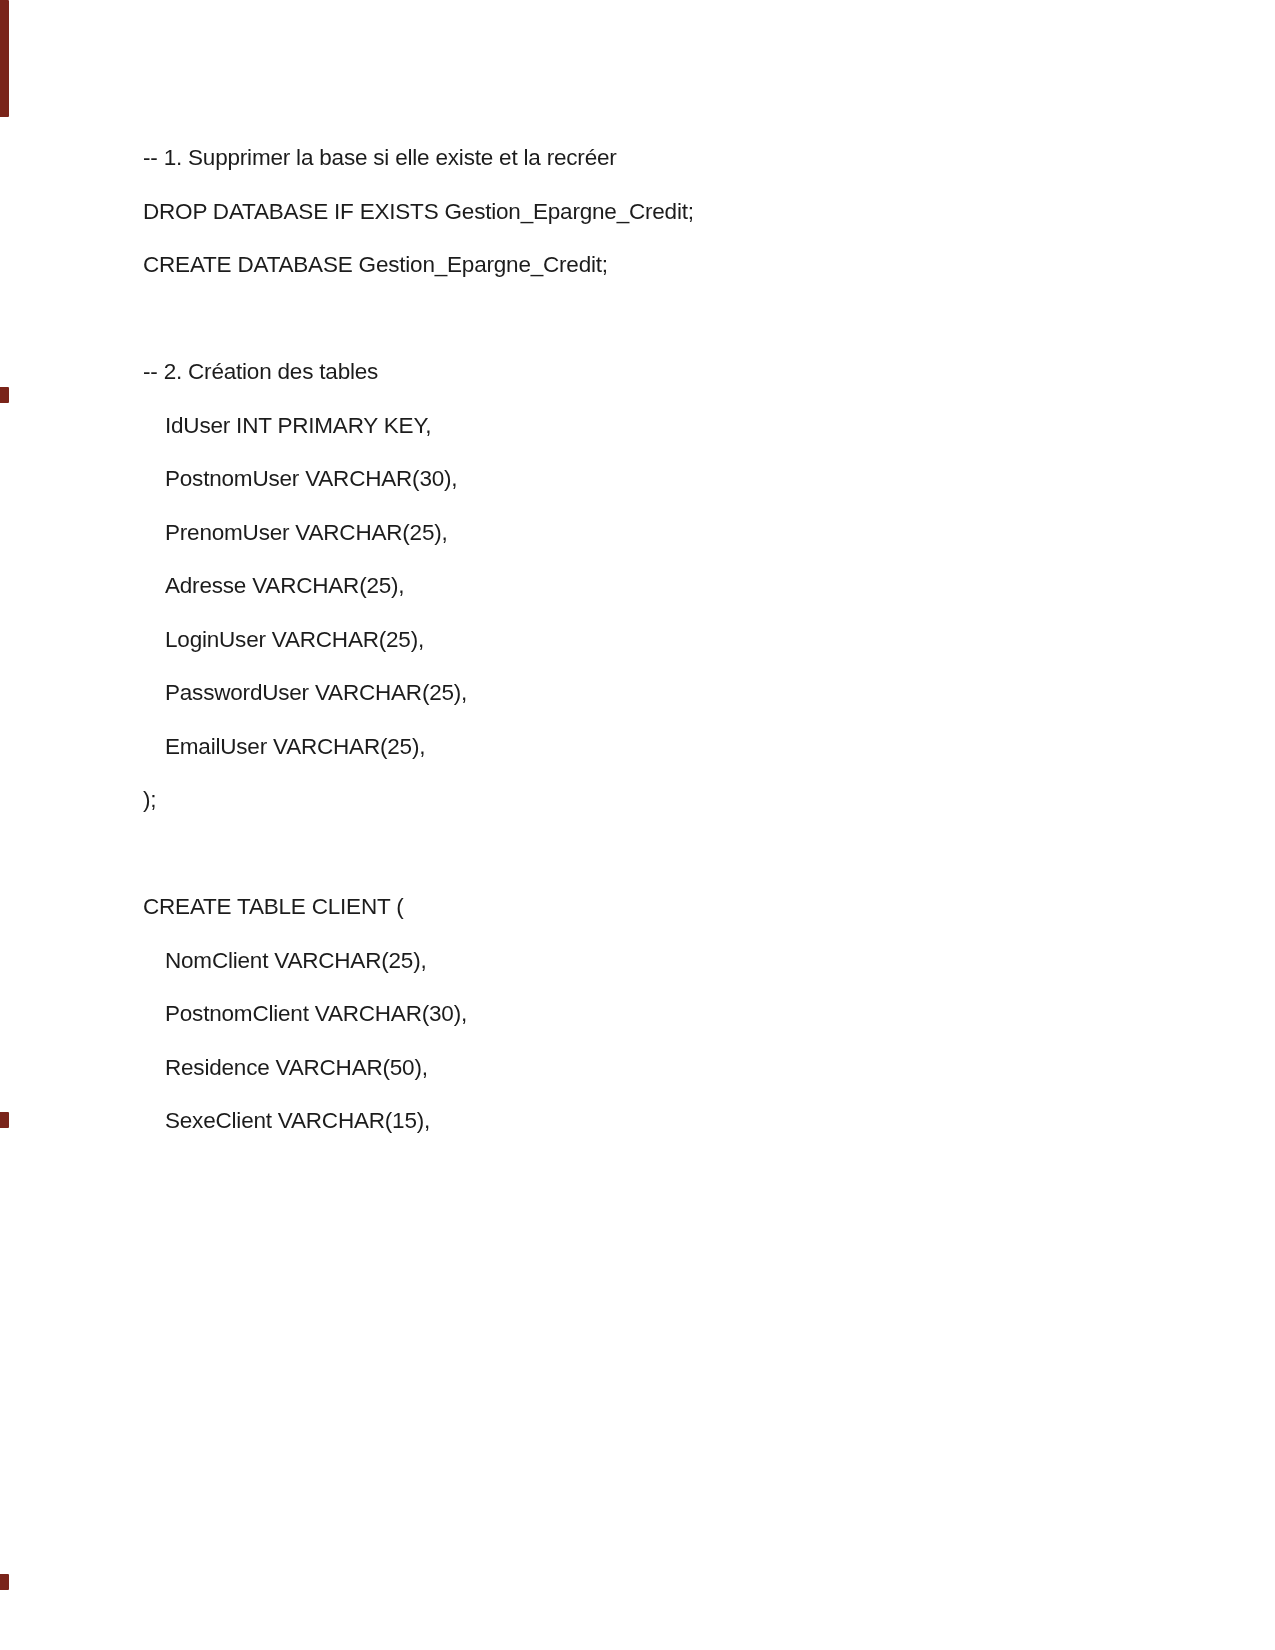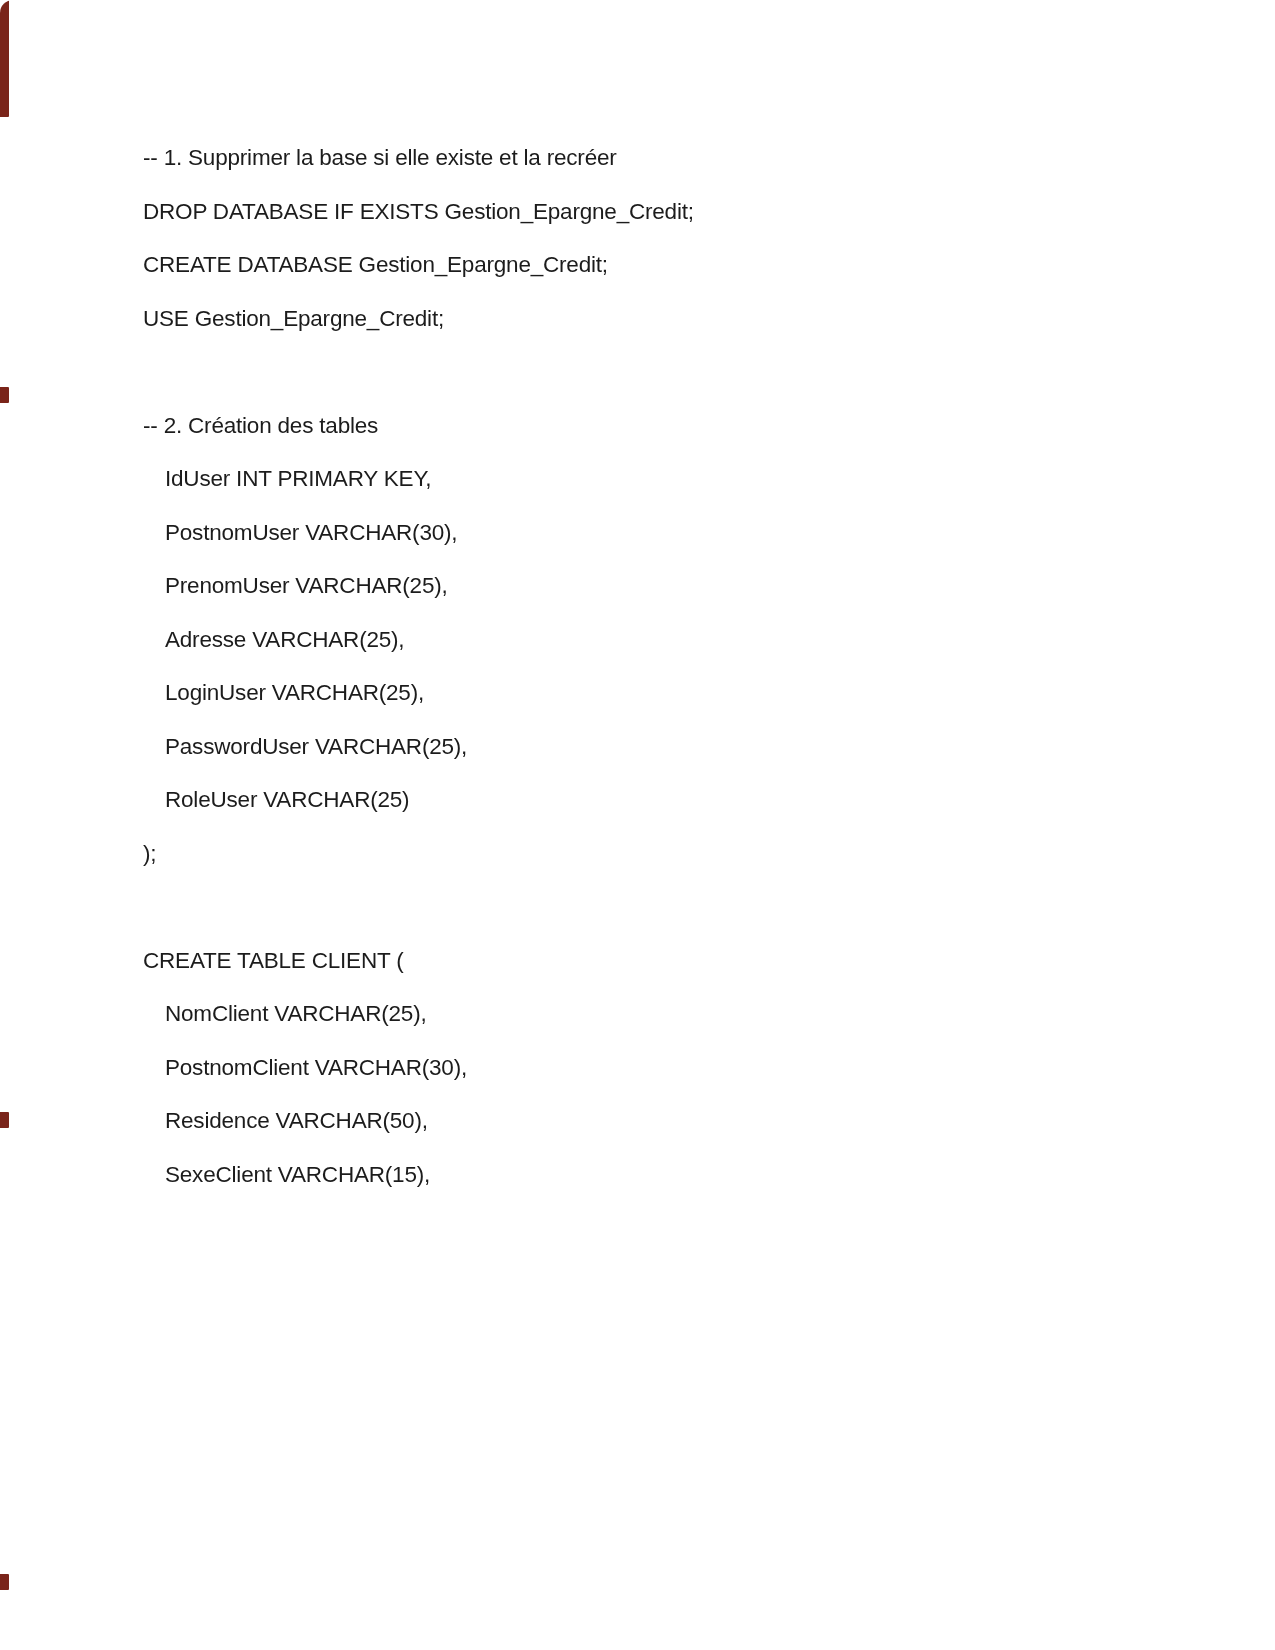--- a/index.html
+++ b/index.html
@@ -8,21 +8,20 @@
     background: #ffffff;
   }
   .page {
     position: relative;
     width: 1275px;
     height: 1650px;
     background: #ffffff;
     overflow: hidden;
     font-family: "Liberation Sans", "DejaVu Sans", sans-serif;
     color: #1c1c1c;
-    border-radius: 13px;
   }
   .content {
     position: absolute;
     left: 143px;
     top: 131px;
     right: 50px;
     font-size: 22.5px;
     line-height: 53.5px;
     letter-spacing: -0.2px;
   }
@@ -41,30 +40,29 @@
   }
 </style>
 </head>
 <body>
 
 <div class="page" style="background: rgb(255, 255, 255); color: rgb(28, 28, 28);">
   <div class="content">
       <div class="line">-- 1. Supprimer la base si elle existe et la recréer</div>
       <div class="line">DROP DATABASE IF EXISTS Gestion_Epargne_Credit;</div>
       <div class="line">CREATE DATABASE Gestion_Epargne_Credit;</div>
-      <div class="line">USE Gestion_Epargne_Credit;</div>
       <div class="line"></div>
       <div class="line">-- 2. Création des tables</div>
       <div class="line indent">IdUser INT PRIMARY KEY,</div>
       <div class="line indent">PostnomUser VARCHAR(30),</div>
       <div class="line indent">PrenomUser VARCHAR(25),</div>
       <div class="line indent">Adresse VARCHAR(25),</div>
       <div class="line indent">LoginUser VARCHAR(25),</div>
       <div class="line indent">PasswordUser VARCHAR(25),</div>
-      <div class="line indent">RoleUser VARCHAR(25)</div>
+      <div class="line indent">EmailUser VARCHAR(25),</div>
       <div class="line">);</div>
       <div class="line"></div>
       <div class="line">CREATE TABLE CLIENT (</div>
       <div class="line indent">NomClient VARCHAR(25),</div>
       <div class="line indent">PostnomClient VARCHAR(30),</div>
       <div class="line indent">Residence VARCHAR(50),</div>
       <div class="line indent">SexeClient VARCHAR(15),</div>
     </div>
 <div class="edge-mark" style="top: 0px; height: 117px; background: rgb(122, 36, 26);"></div>
     <div class="edge-mark" style="top: 387px; height: 16px; background: rgb(122, 36, 26);"></div>

